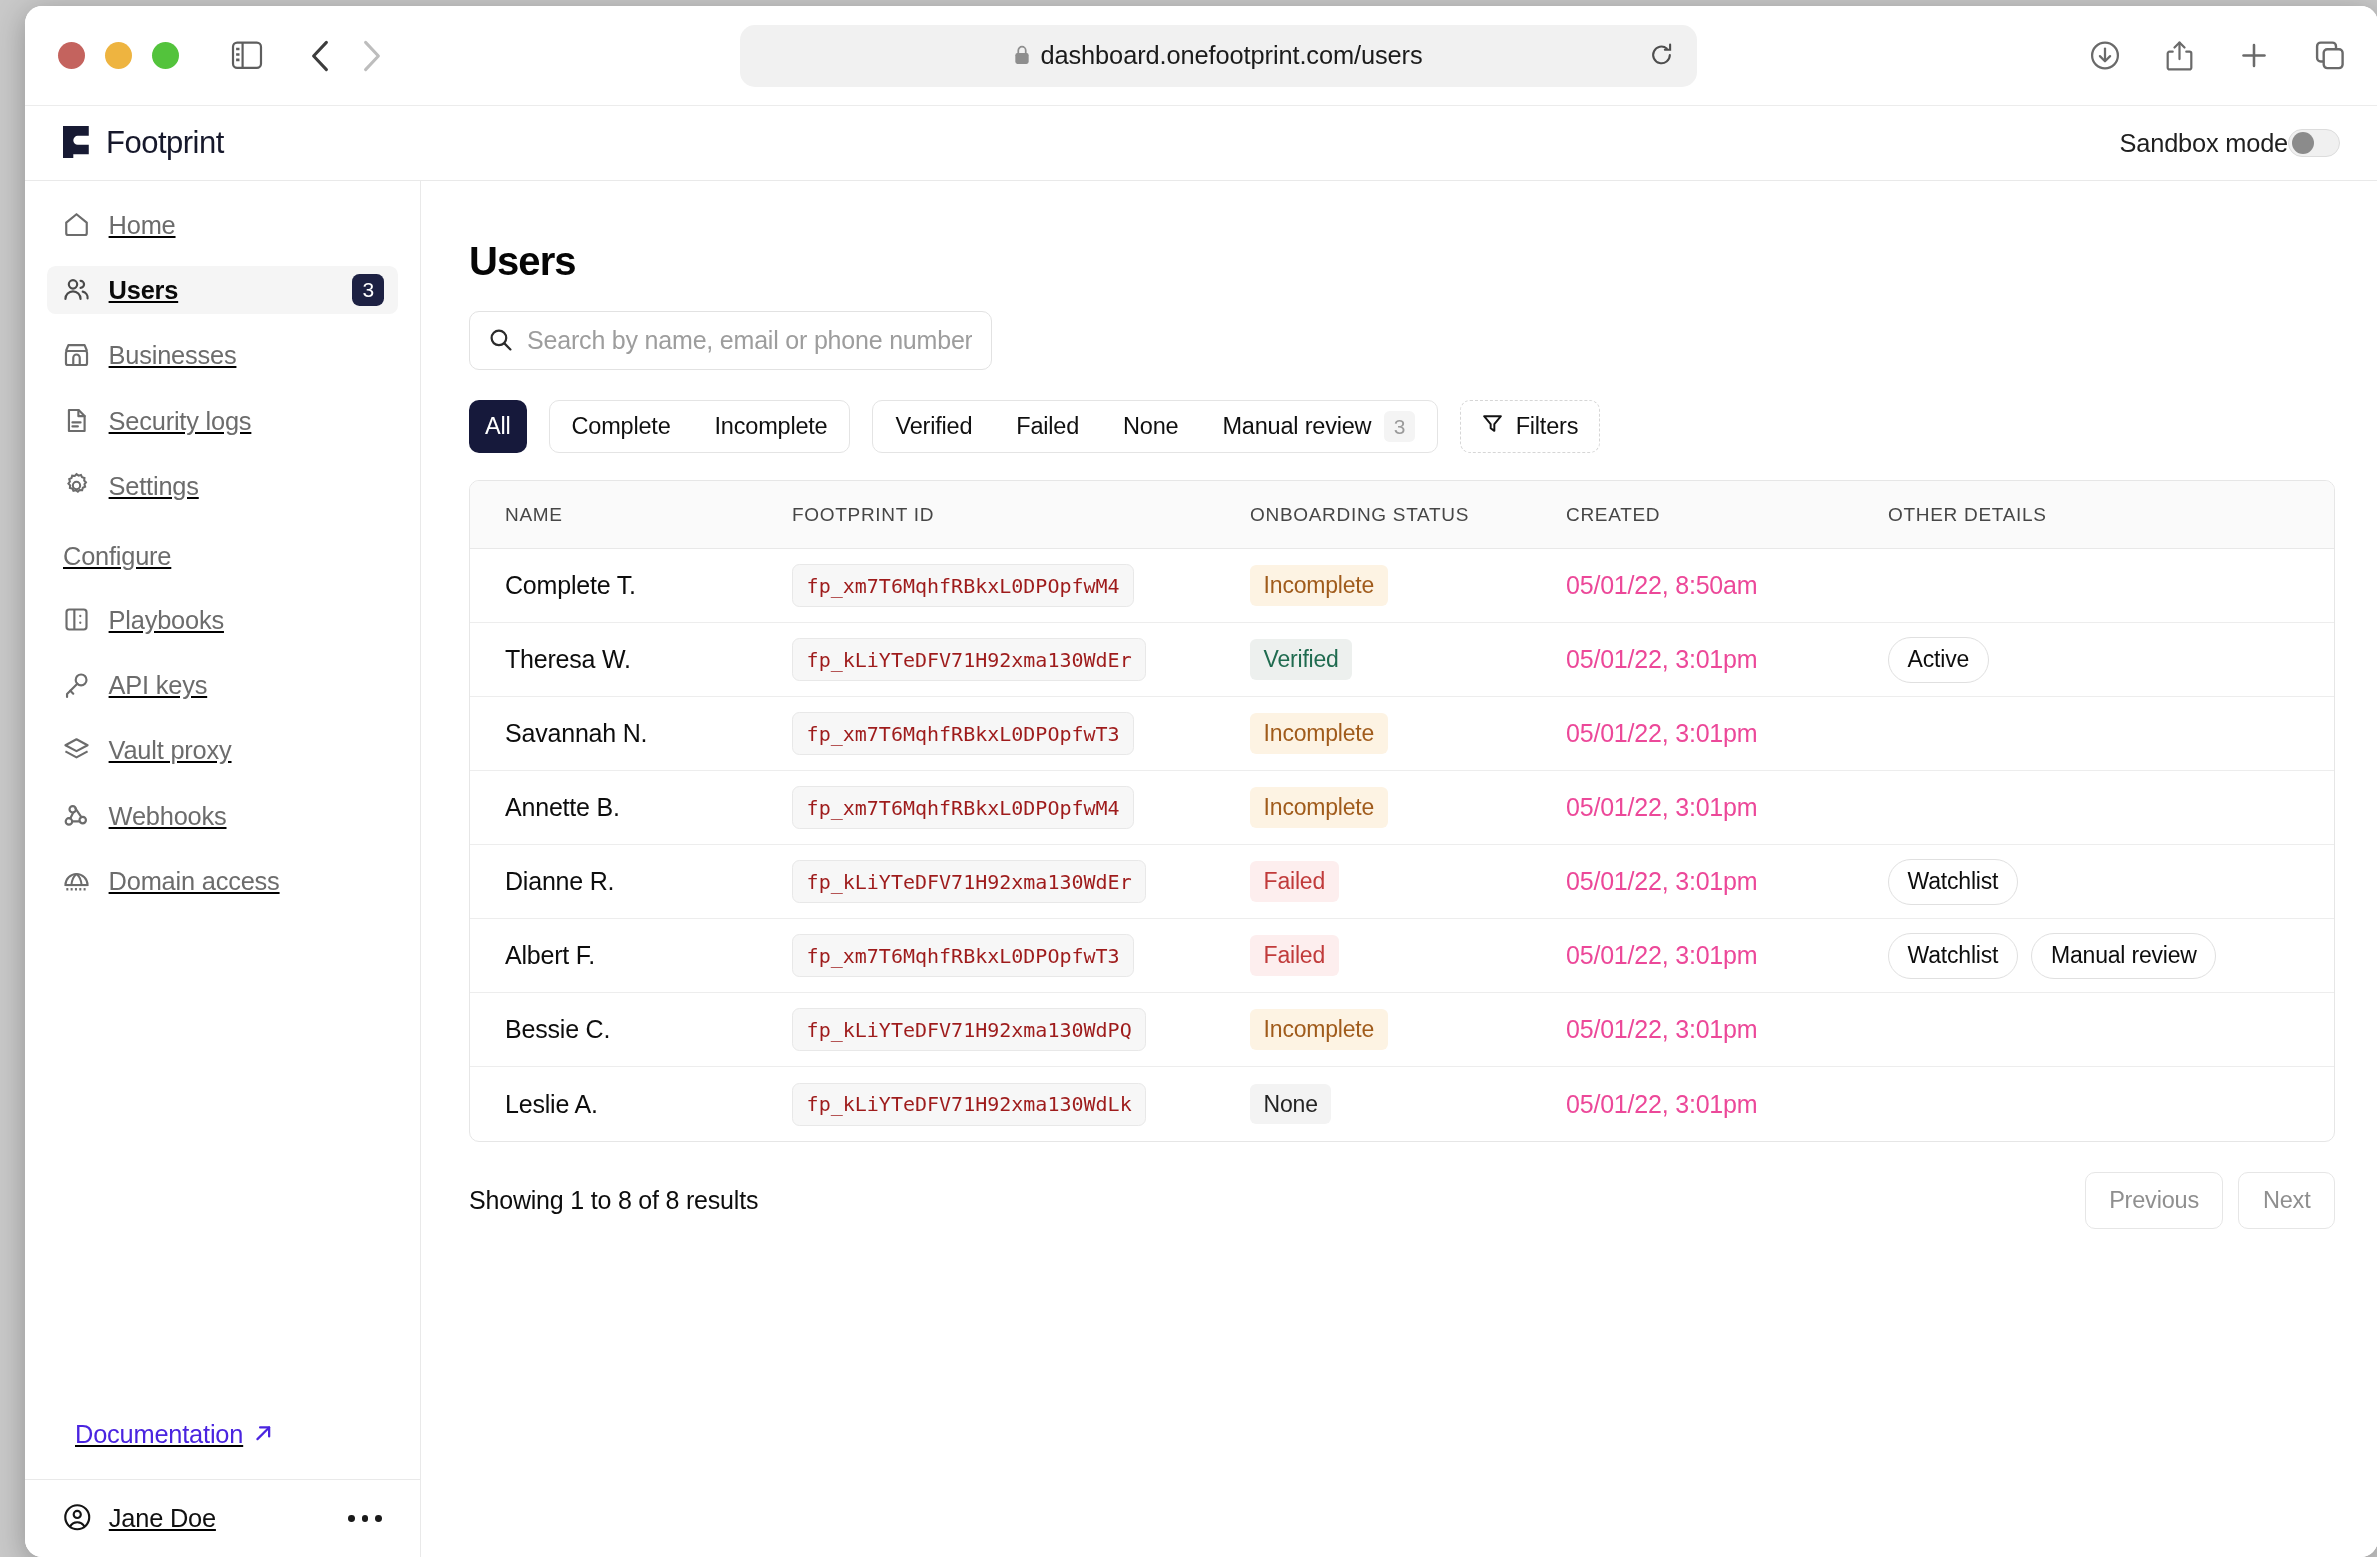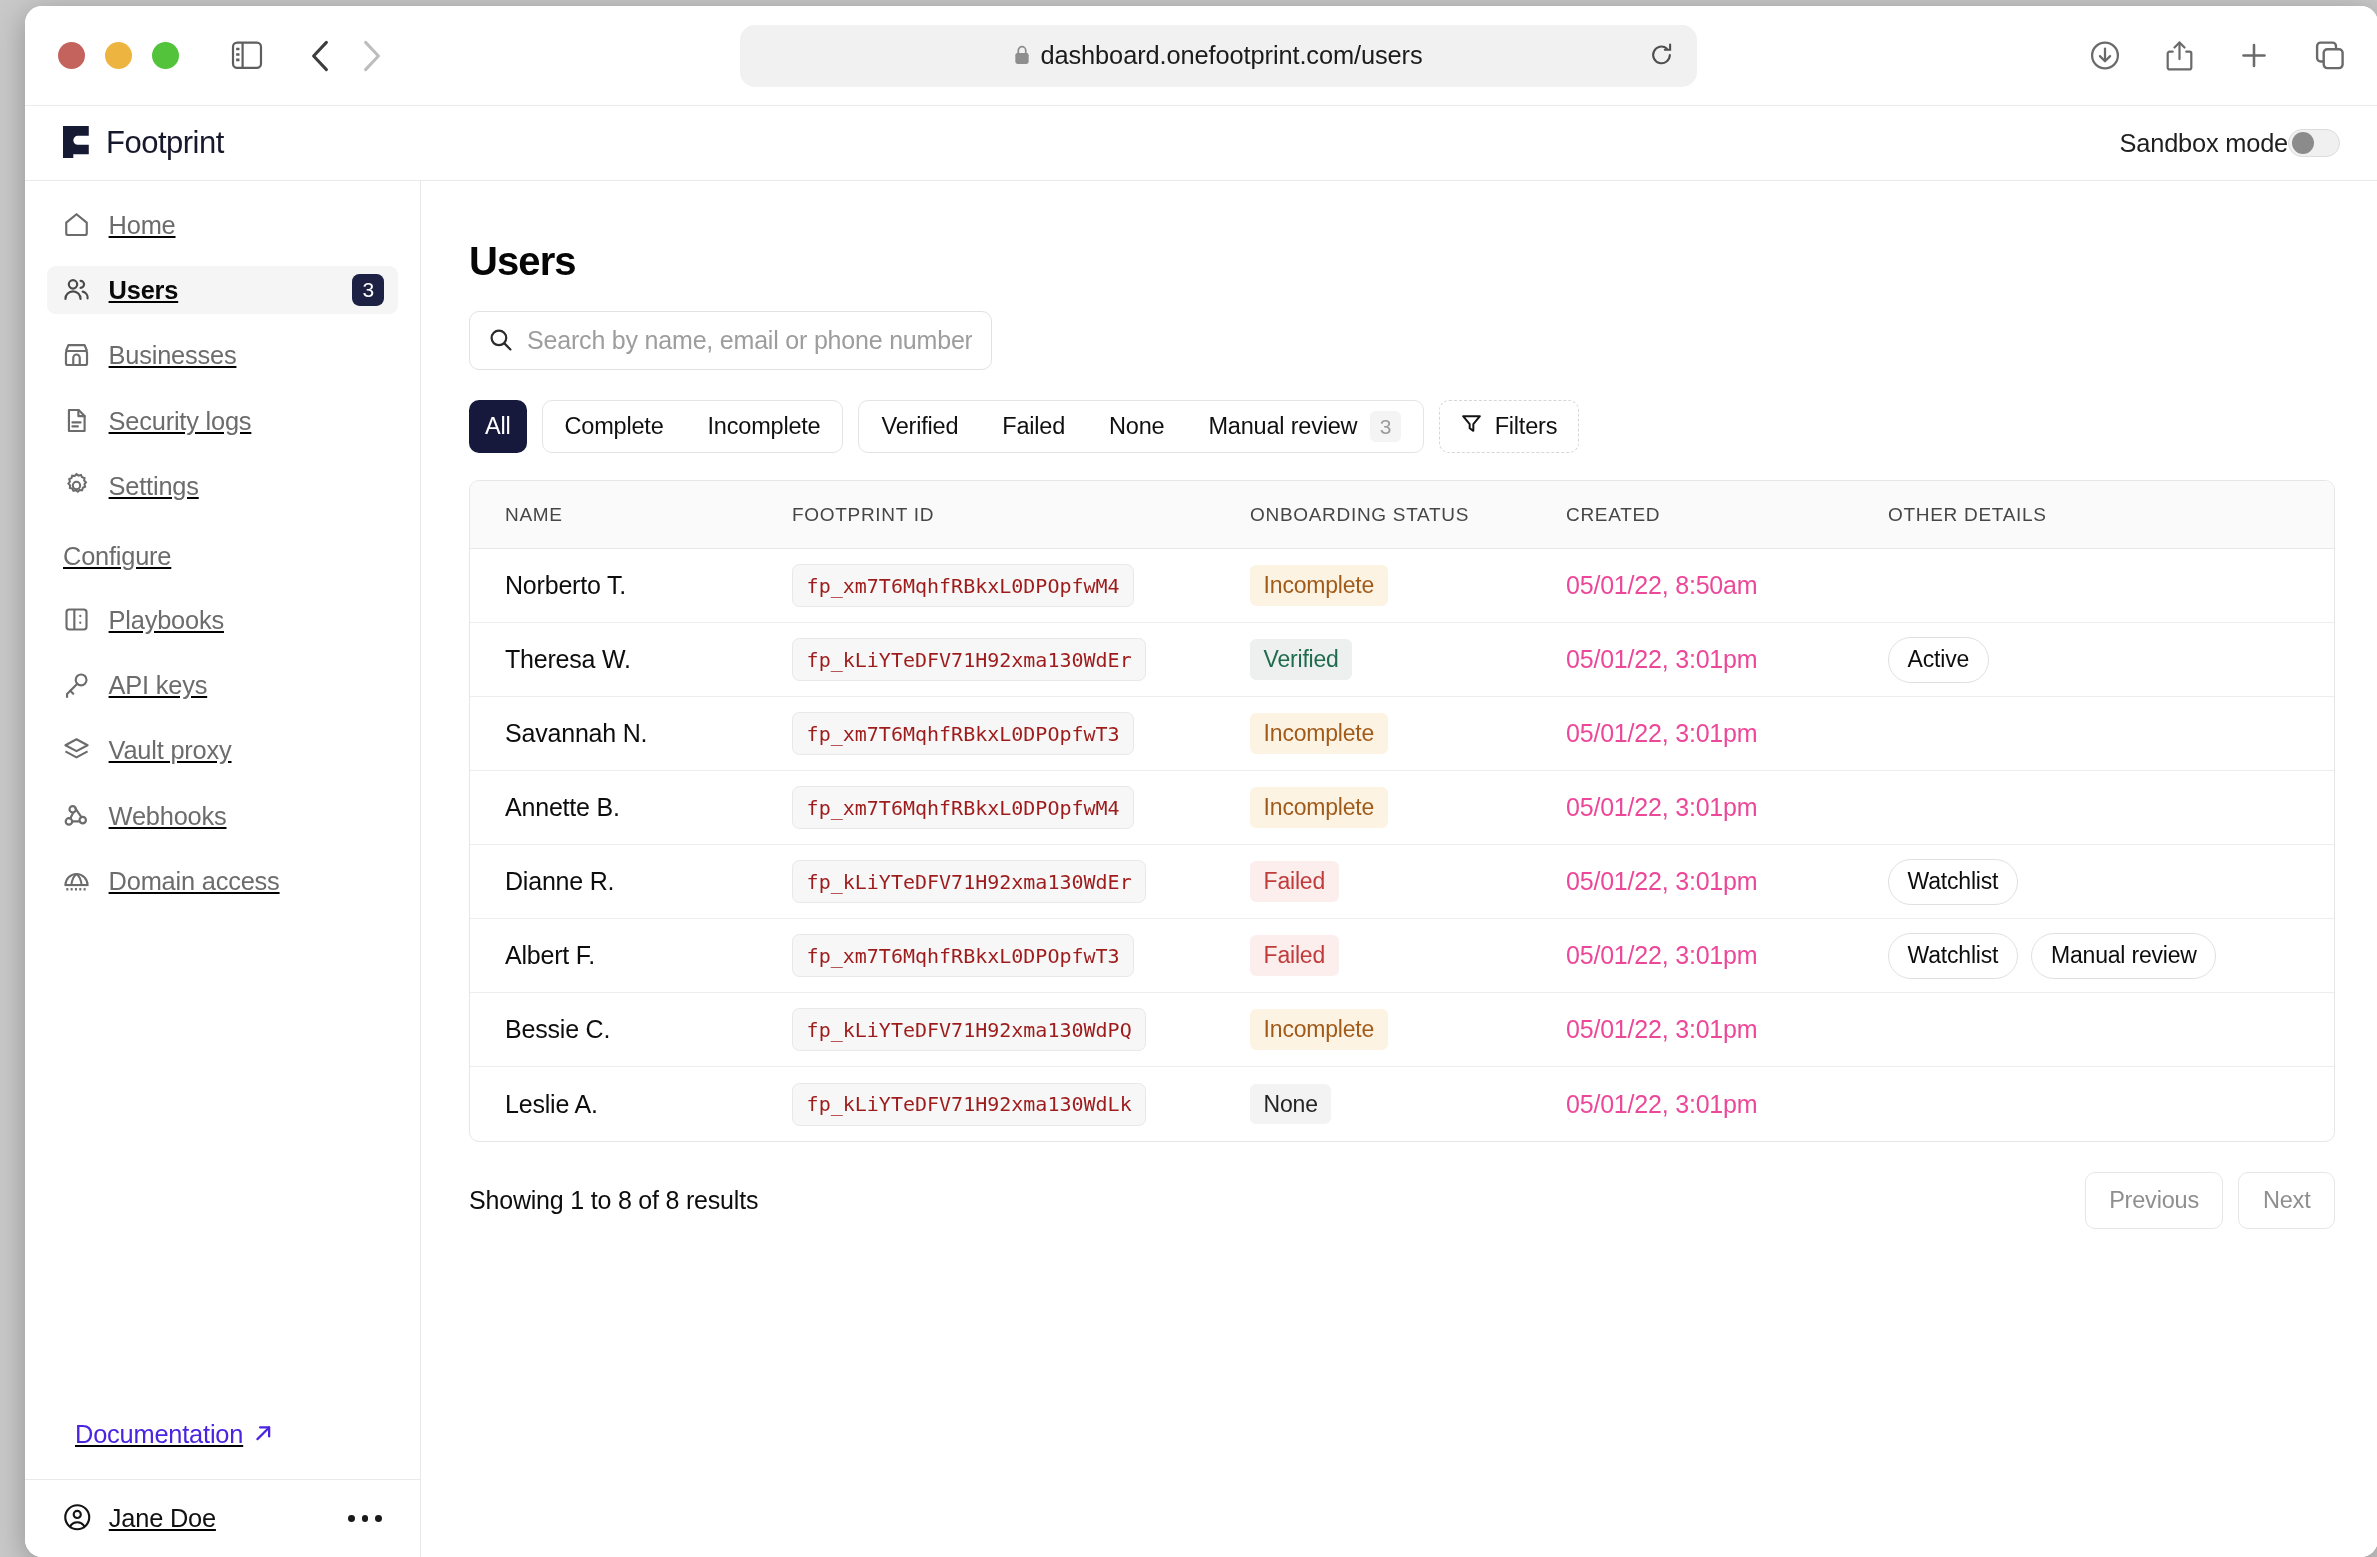--- a/index.html
+++ b/index.html
@@ -145,21 +145,21 @@
   }
   .search input {
     border:none; outline:none; background:transparent;
     font-family:"Liberation Sans", sans-serif;
     font-size:25px; color:#0b0b0b; letter-spacing:-0.2px;
     width:100%;
   }
   .search input::placeholder { color:#9d9d9d; }
 
   
-  .filter-bar { display:flex; align-items:center; gap:15px; margin-top:30px; }
+  .filter-bar { display:flex; align-items:center; gap:22px; margin-top:30px; }
   .fbtn {
     height:53px; border-radius:10px;
     display:flex; align-items:center; justify-content:center;
     font-size:23.5px; letter-spacing:-0.2px;
   }
   .fbtn.solo-all {
     background:#16193b; color:#fff; padding:0 16px; min-width:48px;
   }
   .fgroup {
     height:53px; border:1.2px solid #e4e4e4; border-radius:10px;
@@ -557,21 +557,21 @@
       <div class="table">
         <div class="thead">
           <div class="th c-name">Name</div>
           <div class="th c-fpid">Footprint ID</div>
           <div class="th c-status">Onboarding status</div>
           <div class="th c-created">Created</div>
           <div class="th c-other">Other details</div>
         </div>
         <div id="tbody">
             <div class="row">
-              <div class="c-name"><span class="cell-name">Norberto T.</span></div>
+              <div class="c-name"><span class="cell-name">Complete T.</span></div>
               <div class="c-fpid"><span class="fpid">fp_xm7T6MqhfRBkxL0DPOpfwM4</span></div>
               <div class="c-status"><span class="status incomplete">Incomplete</span></div>
               <div class="c-created"><span class="cell-created">05/01/22, 8:50am</span></div>
               <div class="c-other">
                 <div class="chips"></div>
               </div>
             </div>
             <div class="row">
               <div class="c-name"><span class="cell-name">Theresa W.</span></div>
               <div class="c-fpid"><span class="fpid">fp_kLiYTeDFV71H92xma130WdEr</span></div>

